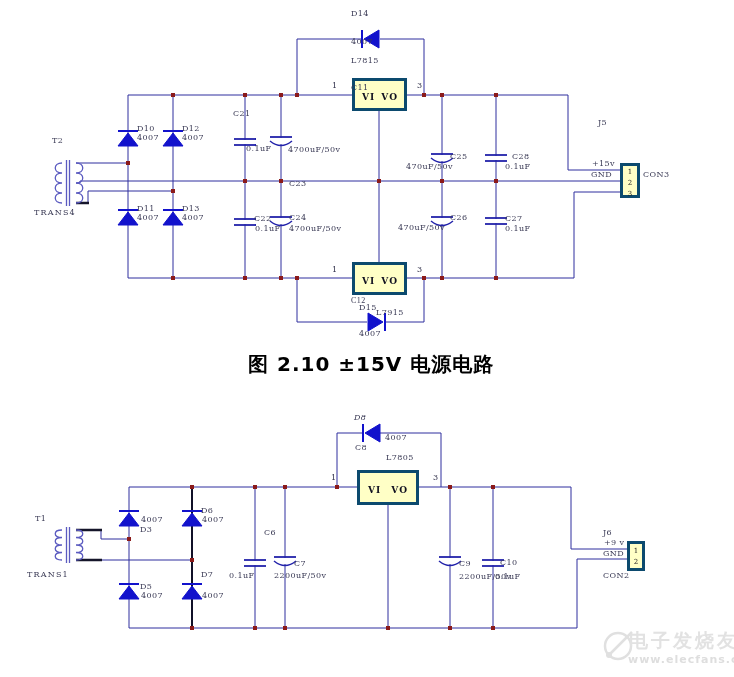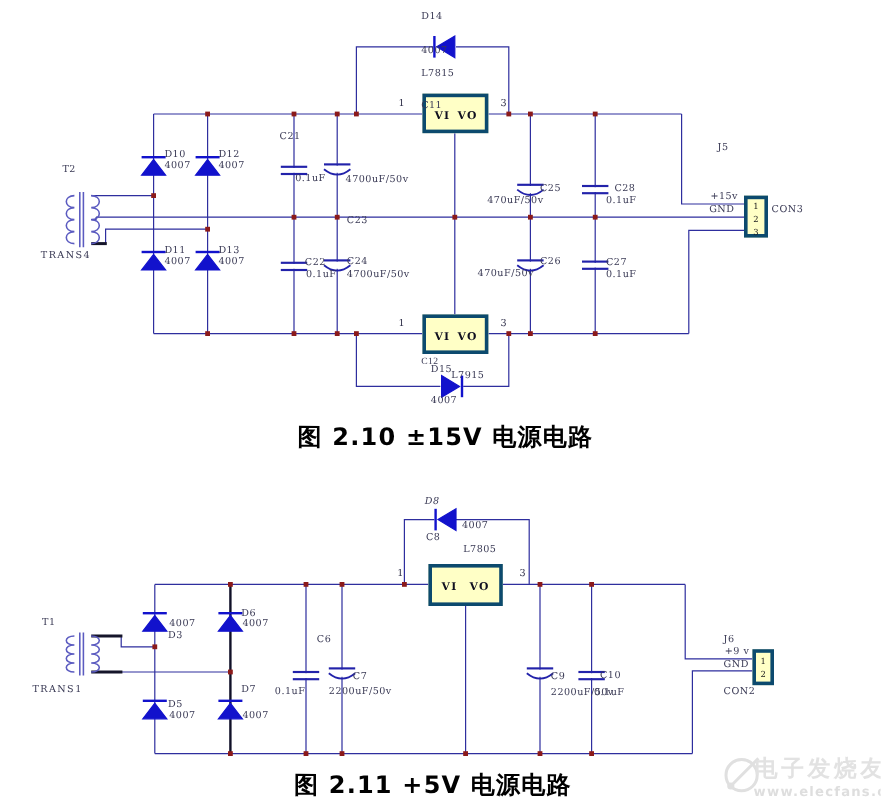--- a/index.html
+++ b/index.html
@@ -313,21 +313,20 @@
   <span class="lbl" style="left:459px;top:559px;">C9</span>
   <span class="lbl" style="left:459px;top:572px;">2200uF/50v</span>
   <span class="lbl" style="left:500px;top:558px;">C10</span>
   <span class="lbl" style="left:495px;top:572px;">0.1uF</span>
 
   <span class="lbl" style="left:603px;top:528px;">J6</span>
   <span class="lbl" style="left:604px;top:538px;">+9 v</span>
   <span class="lbl" style="left:603px;top: 549px;">GND</span>
   <span class="lbl" style="left:603px;top:571px;">CON2</span>
 
-  <div class="caption" style="left:245px;top:641px;width:260px;">图 2.11  +5V 电源电路</div>
 
   <svg class="gfx" style="left:594px;top:623px;" width="46" height="48">
     <circle cx="24" cy="23" r="13" stroke="#e0e0e0" stroke-width="2.5" fill="none"></circle>
     <line x1="15" y1="32" x2="38" y2="9" stroke="#e0e0e0" stroke-width="2.5"></line>
     <circle cx="15" cy="32" r="3" fill="#e0e0e0"></circle>
   </svg>
   <span class="wm wm-brand" style="left:629px;top:628px;">电子发烧友</span>
   <span class="wm wm-url" style="left:628px;top:653px;">www.elecfans.com</span>
 
 </div>

